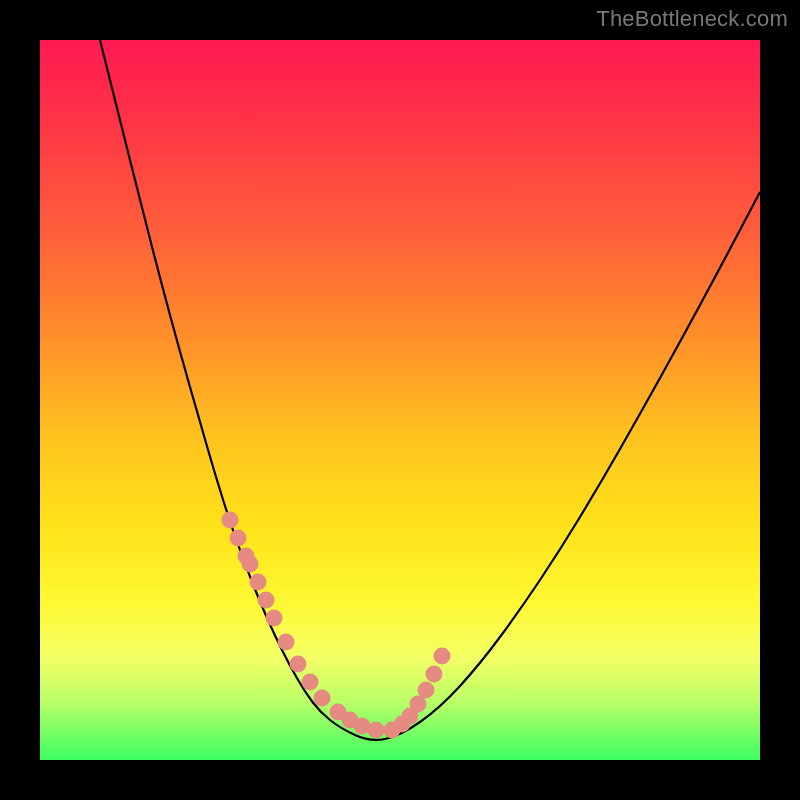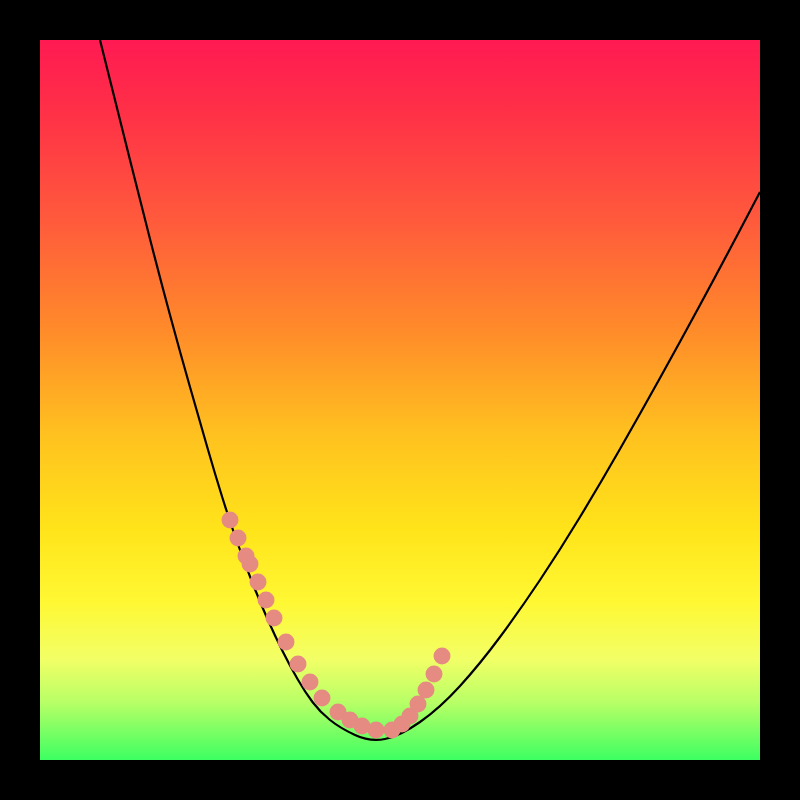--- a/index.html
+++ b/index.html
@@ -53,20 +53,21 @@
     left: 0;
     top: 0;
     width: 720px;
     height: 720px;
   }
 </style>
 </head>
 <body>
 
 <div class="frame">
+  <div class="watermark">TheBottleneck.com</div>
 
   <div class="plot-area">
     <svg class="overlay" viewBox="0 0 720 720" preserveAspectRatio="none">
       <path id="curve" fill="none" stroke="#000" stroke-width="2.2" d="M 60 0 Q 60 0 70 40 Q 80 80 90 120 Q 100 160 110 199 Q 120 238 130 275 Q 140 312 150 347 Q 160 382 167.5 408 Q 175 434 182.5 458 Q 190 482 197.5 503 Q 205 524 212.5 543 Q 220 562 227.5 579 Q 235 596 242.5 611 Q 250 626 257.5 639 Q 265 652 272.5 662 Q 280 672 290 680 Q 300 688 315 695 Q 330 702 345 699 Q 360 696 380 682 Q 400 668 420 646 Q 440 624 460 597 Q 480 570 500 540 Q 520 510 540 477 Q 560 444 580 409 Q 600 374 620 338 Q 640 302 660 265 Q 680 228 700 190 T 720 152"></path>
       <g id="markers">
           <circle cx="190" cy="480" r="8.5" fill="#e58b82"></circle>
           <circle cx="198" cy="498" r="8.5" fill="#e58b82"></circle>
           <circle cx="206" cy="516" r="8.5" fill="#e58b82"></circle>
           <circle cx="210" cy="524" r="8.5" fill="#e58b82"></circle>
           <circle cx="218" cy="542" r="8.5" fill="#e58b82"></circle>

